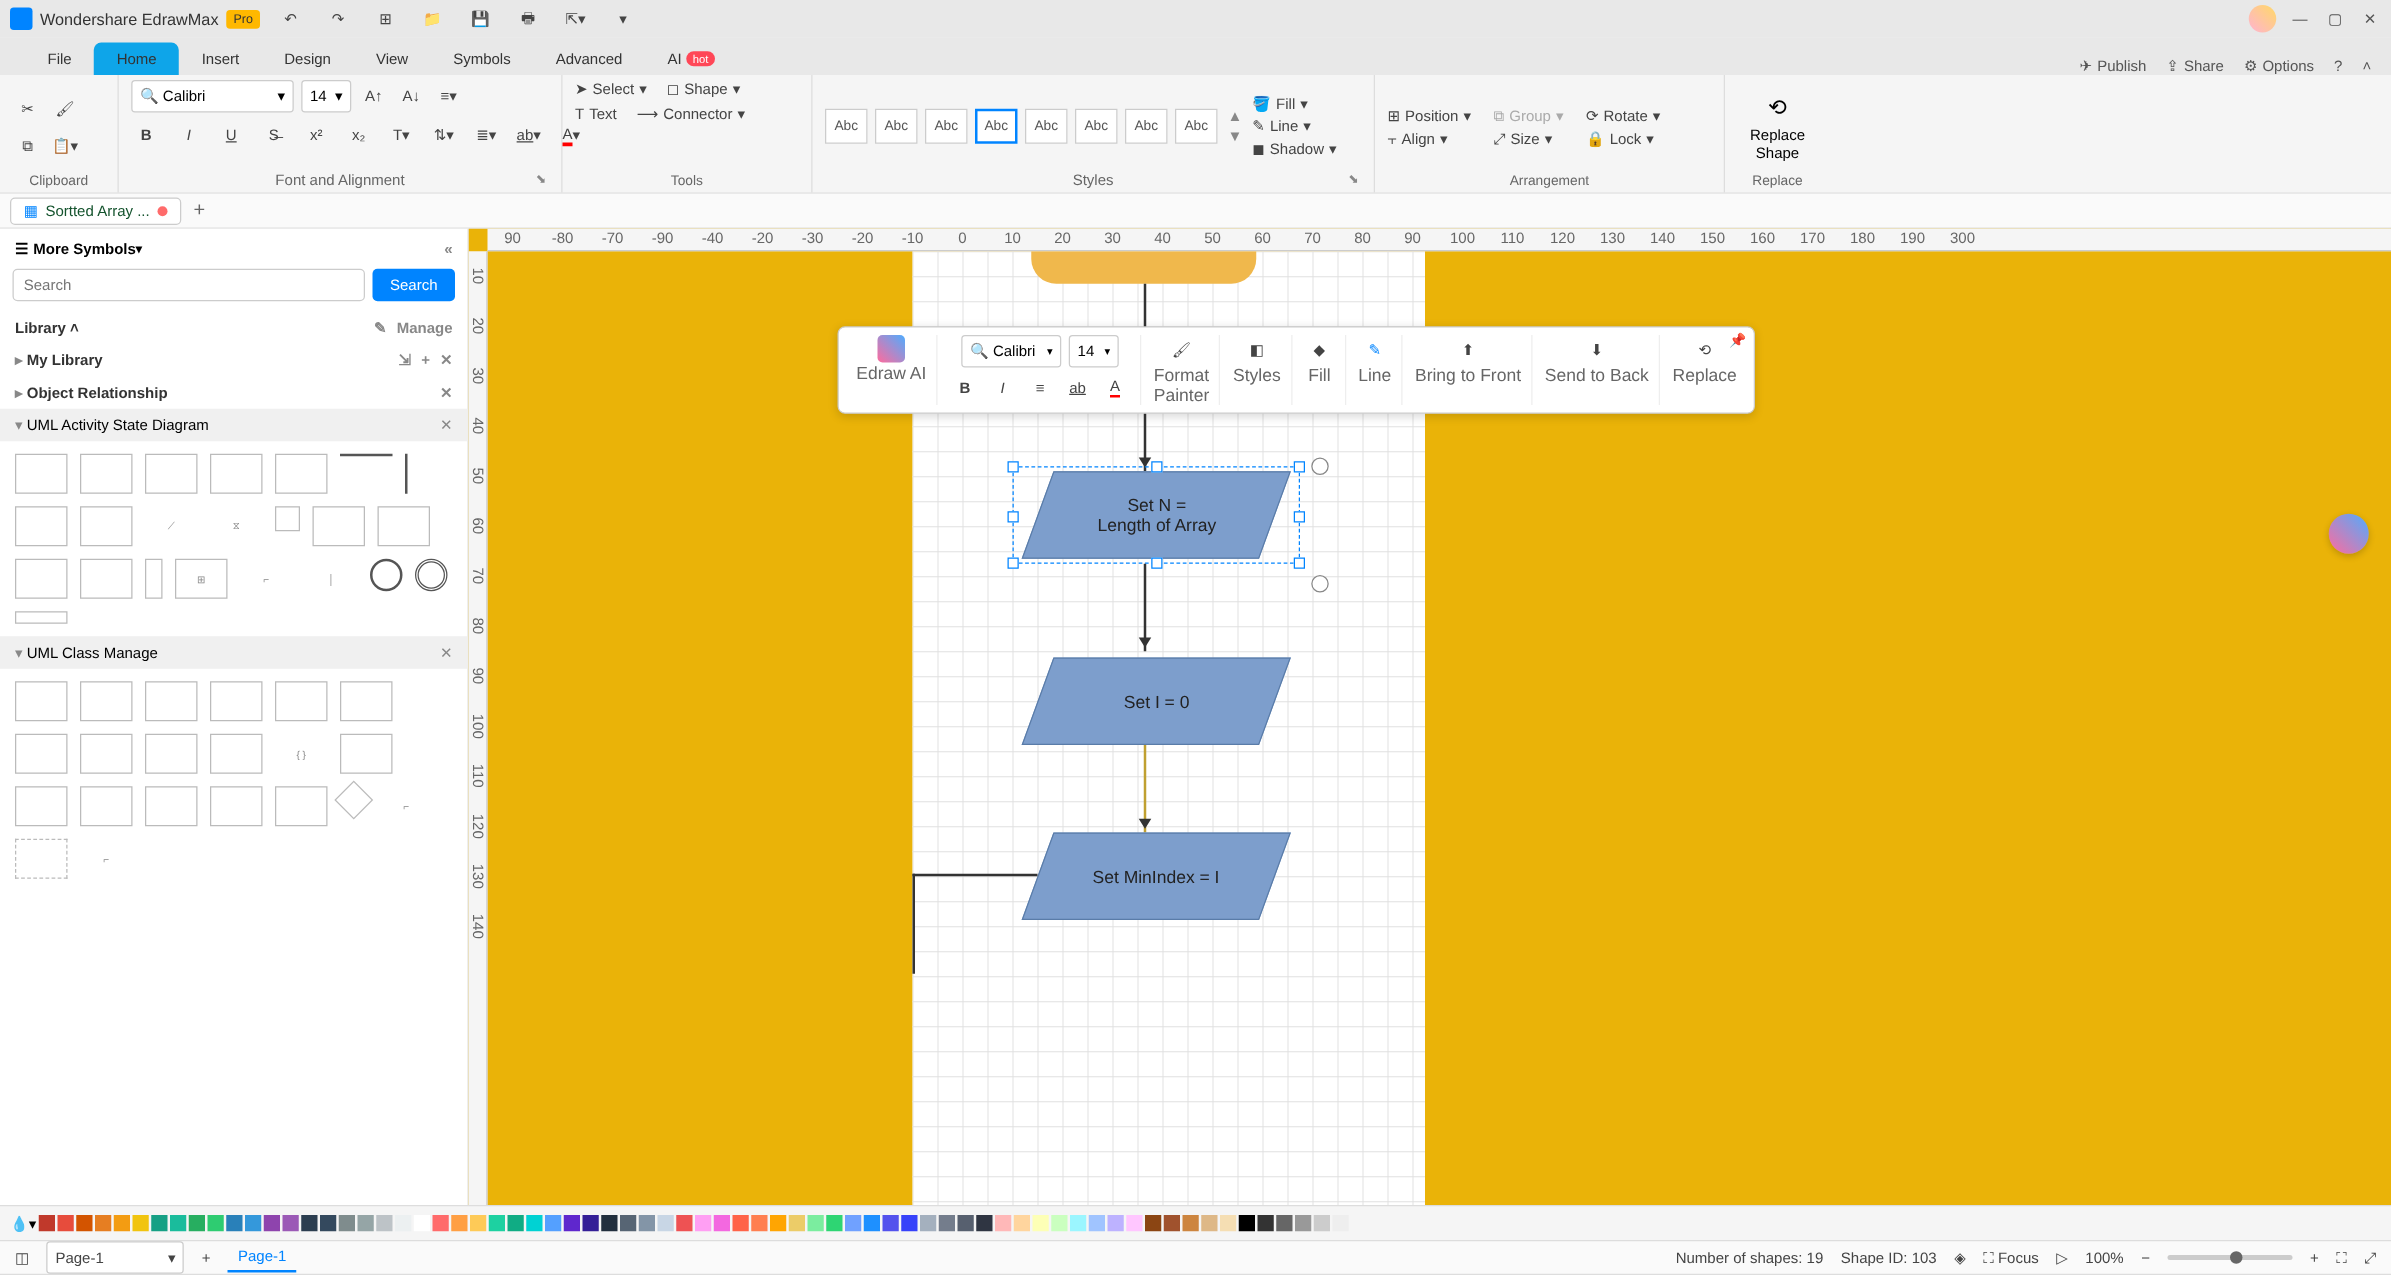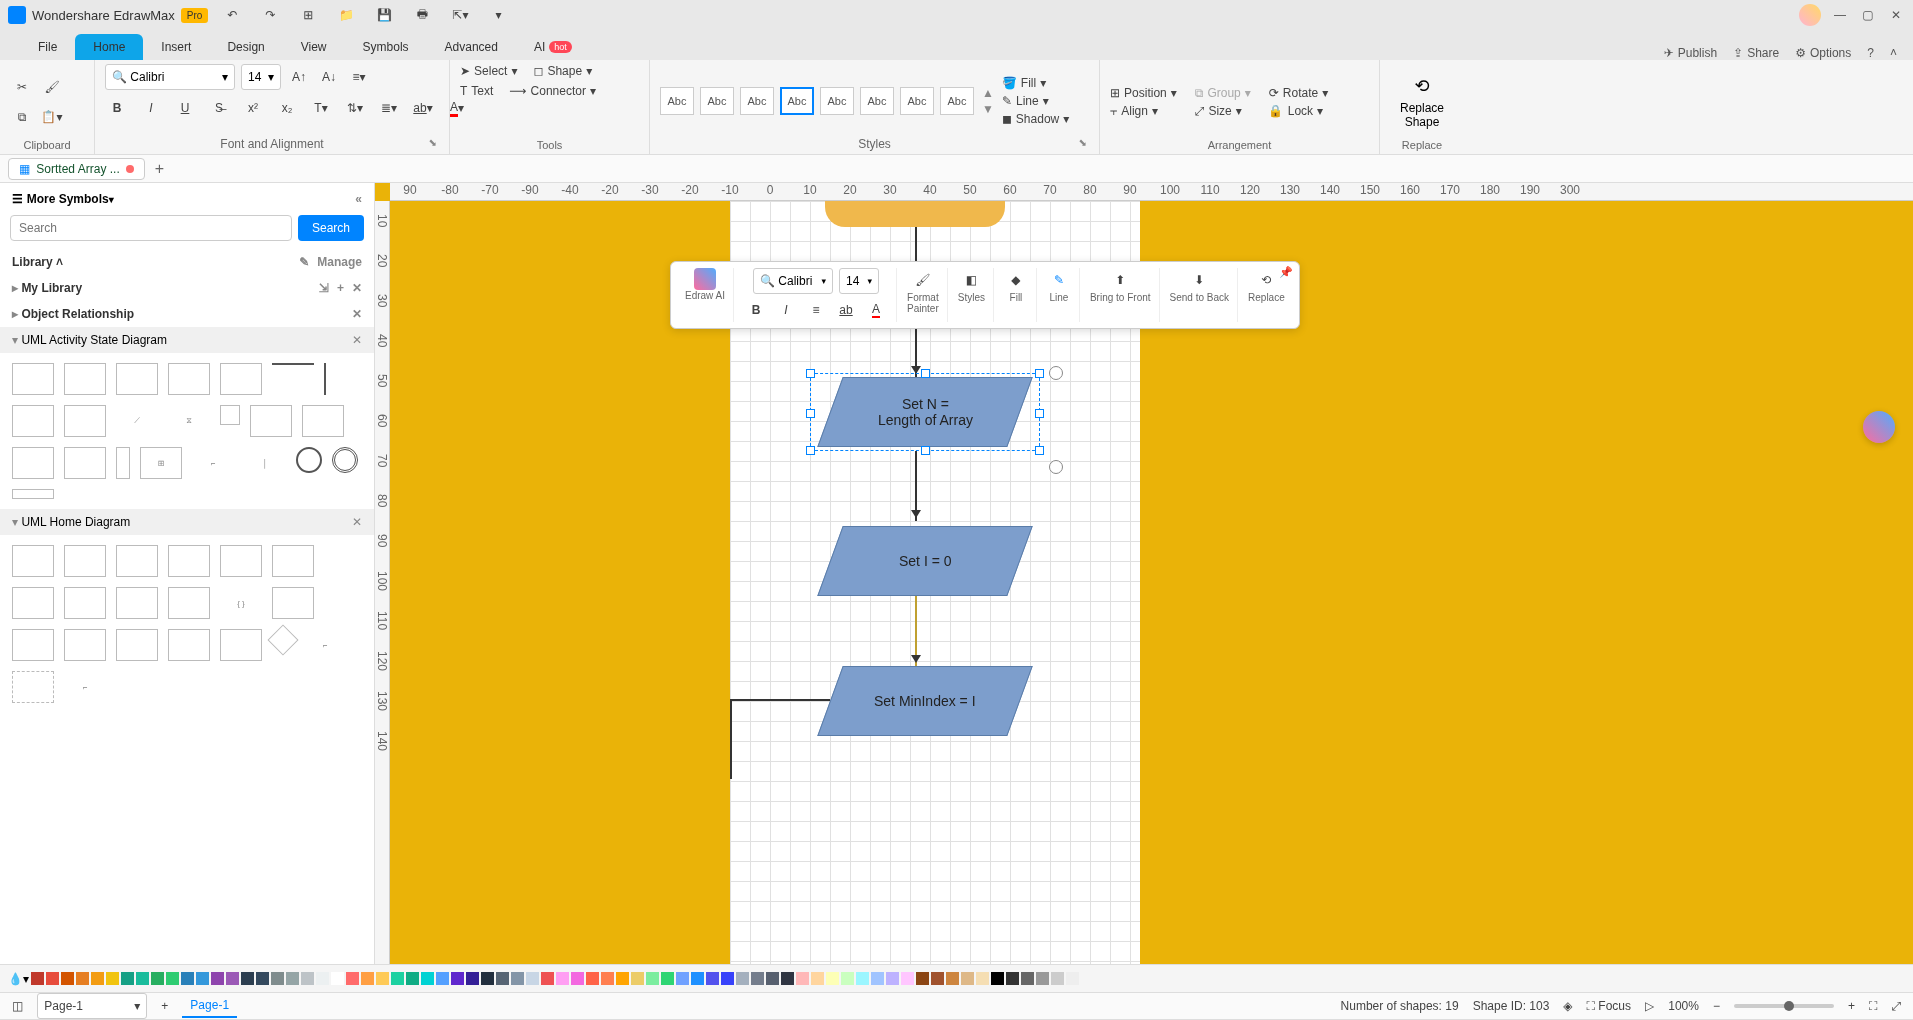--- a/index.html
+++ b/index.html
@@ -76,21 +76,21 @@
 .arrow-v::after { content:''; position:absolute; bottom:-2px; left:-6px; border:5px solid transparent; border-top:8px solid #333; }
 .sel-box { position:absolute; border:1px dashed #0084ff; pointer-events:none; }
 .sel-handle { position:absolute; width:9px; height:9px; background:#fff; border:1px solid #0084ff; }
 .sel-rot { position:absolute; width:14px; height:14px; border:1px solid #888; border-radius:50%; background:#fff; }
 
 
 .float-tb { position:absolute; top:60px; left:280px; background:#fff; border:1px solid #ccc; border-radius:6px; box-shadow:0 2px 8px rgba(0,0,0,.15); display:flex; padding:6px; gap:2px; z-index:50; }
 .ft-group { display:flex; flex-direction:column; align-items:center; padding:0 8px; border-right:1px solid #eee; }
 .ft-group:last-child { border:none; }
 .ft-icon { width:24px; height:24px; display:flex; align-items:center; justify-content:center; color:#444; }
-.ft-label { font-size:10px; color:#666; }
+.ft-label { font-size:14px; color:#666; }
 .ft-row { display:flex; gap:6px; }
 .ai-logo { width:22px; height:22px; background:linear-gradient(45deg,#ff6b9d,#4facfe); border-radius:4px; }
 .ft-pin { position:absolute; top:4px; right:6px; color:#aaa; font-size:11px; }
 
 
 .colorbar { height:28px; background:#f5f5f5; border-top:1px solid #ddd; display:flex; align-items:center; padding:0 8px; gap:2px; }
 .cb-swatch { width:13px; height:13px; cursor:pointer; }
 
 
 .statusbar { height:28px; background:#fafafa; border-top:1px solid #ddd; display:flex; align-items:center; padding:0 12px; gap:14px; color:#444; }
@@ -342,21 +342,21 @@
         <div class="shape-thumb"></div>
         <div class="shape-thumb" style="width:14px"></div>
         <div class="shape-thumb">⊞</div>
         <div class="shape-thumb" style="border:none">⌐</div>
         <div class="shape-thumb" style="border:none">│</div>
         <div class="shape-thumb" style="border:2px solid #555;border-radius:50%;width:26px;height:26px"></div>
       <div class="shape-thumb" style="border:3px double #555;border-radius:50%;width:26px;height:26px"></div>
         <div class="shape-thumb" style="height:10px"></div>
     </div>
     <div class="lib-section">
-      <span style="color:#888">▾</span>&nbsp;<span>UML Home Diagram</span>
+      <span style="color:#888">▾</span>&nbsp;<span>UML Class Manage</span>
       <span class="close-sec">✕</span>
     </div>
     <div class="shape-grid">
       <div class="shape-thumb"></div>
         <div class="shape-thumb"></div>
         <div class="shape-thumb"></div>
         <div class="shape-thumb"></div>
         <div class="shape-thumb"></div>
         <div class="shape-thumb"></div>
         <div class="shape-thumb"></div>

